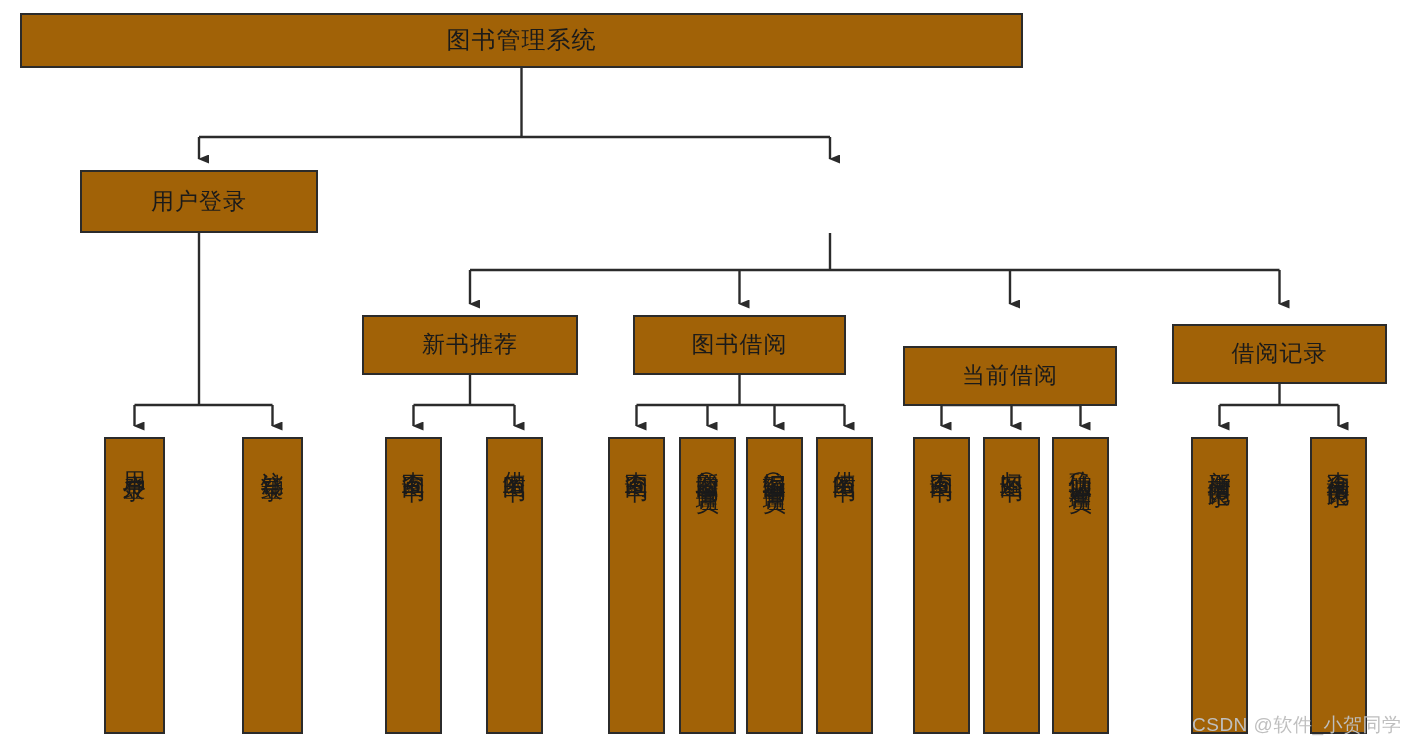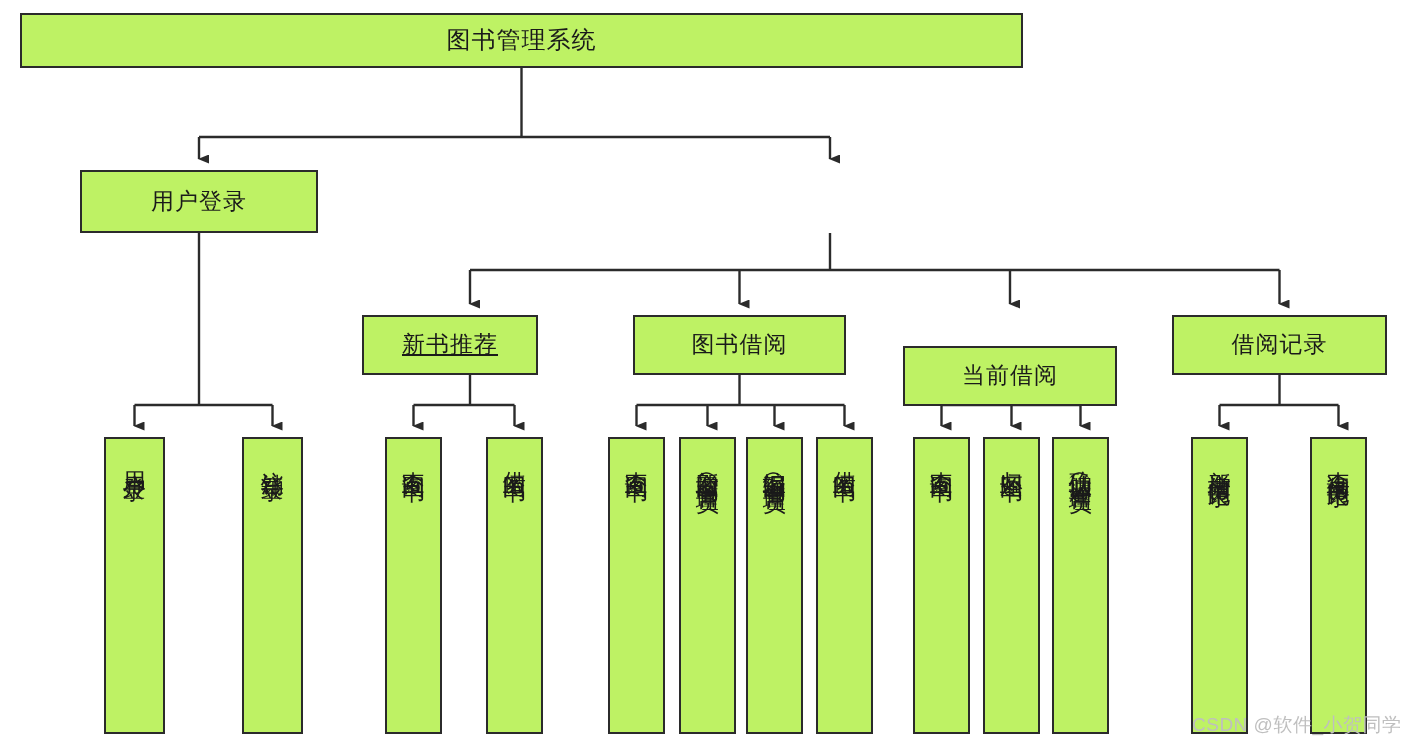--- a/index.html
+++ b/index.html
@@ -22,21 +22,21 @@
     position: absolute;
     left: 0;
     top: 0;
     width: 1405px;
     height: 747px;
     pointer-events: none;
   }
   .node {
     position: absolute;
     box-sizing: border-box;
-    background: #bef264;
+    background: #a16207;
     border: 2px solid #2b2b2b;
     display: flex;
     align-items: center;
     justify-content: center;
     color: #1a1a1a;
   }
   .node-label {
     display: block;
     text-align: center;
     letter-spacing: 1px;
@@ -119,30 +119,30 @@
   </svg>
 
   <div class="node root horiz" style="left: 20px; top: 13px; width: 1003px; height: 55px;">
     <span class="node-label">图书管理系统</span>
   </div>
 
   <div class="node horiz" style="left: 80px; top: 170px; width: 238px; height: 63px;">
     <span class="node-label">用户登录</span>
   </div>
 
-  <div class="node horiz" style="left: 362px; top: 315px; width: 176px; height: 60px; text-decoration: underline;">
+  <div class="node horiz" style="left: 362px; top: 315px; width: 216px; height: 60px;">
     <span class="node-label">新书推荐</span>
   </div>
   <div class="node horiz" style="left: 633px; top: 315px; width: 213px; height: 60px;">
     <span class="node-label">图书借阅</span>
   </div>
   <div class="node horiz" style="left: 903px; top: 315px; width: 214px; height: 60px; margin-top: 31px;">
     <span class="node-label">当前借阅</span>
   </div>
-  <div class="node horiz" style="left: 1172px; top: 315px; width: 215px; height: 60px;">
+  <div class="node horiz" style="left: 1172px; top: 324px; width: 215px; height: 60px;">
     <span class="node-label">借阅记录</span>
   </div>
 
   <div class="node vert" style="left: 104px; top: 437px; width: 61px; height: 297px;">
     <span class="node-label">用户登录</span>
   </div>
   <div class="node vert" style="left: 242px; top: 437px; width: 61px; height: 297px;">
     <span class="node-label">注销登录</span>
   </div>
 

